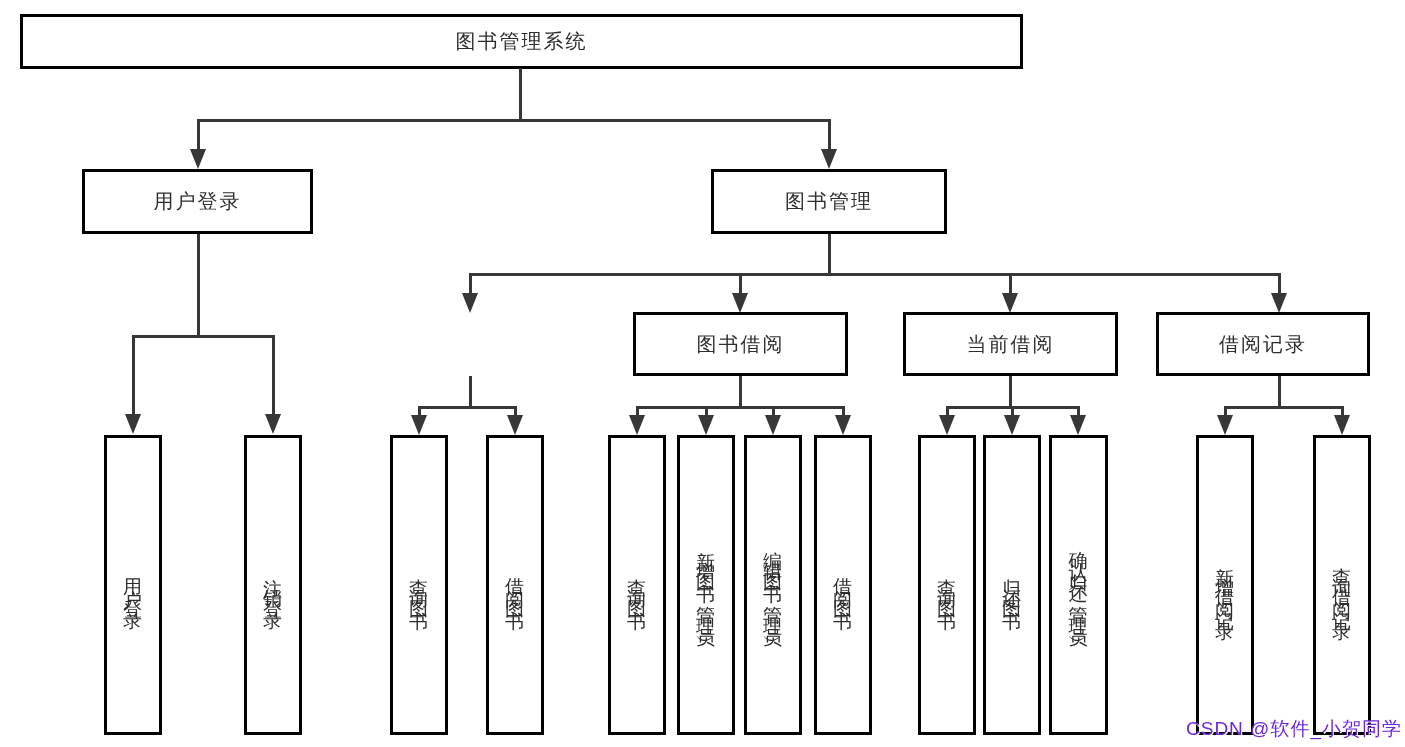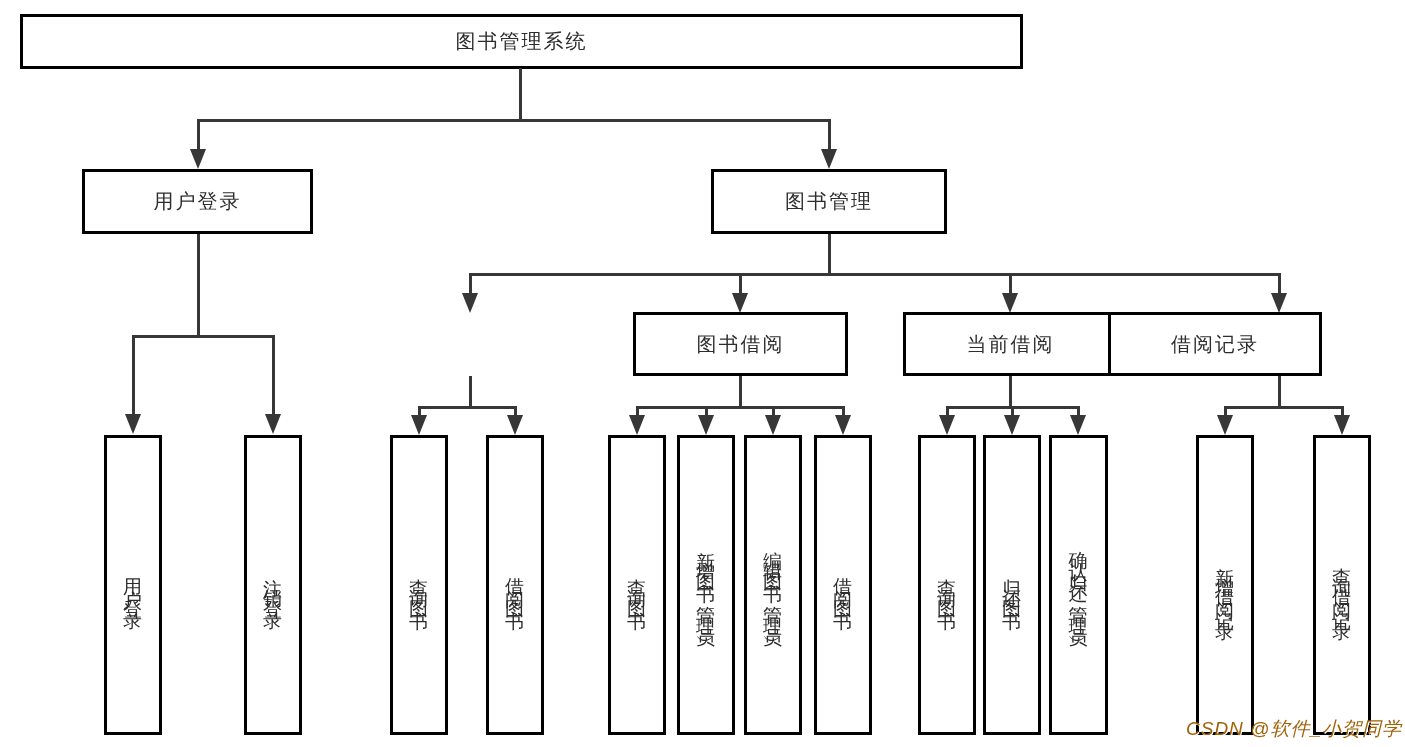--- a/index.html
+++ b/index.html
@@ -53,26 +53,25 @@
     height: 0;
     border-left: 8px solid transparent;
     border-right: 8px solid transparent;
     border-top: 20px solid #373737;
   }
   .watermark {
     position: absolute;
     left: 1186px;
     top: 716px;
     font-size: 19px;
-    color: #a16207;
+    color: #6d28d9;
     letter-spacing: 1px;
     white-space: nowrap;
     text-shadow: 1px 1px 0 #ffffff;
     z-index: 5;
-    font-style: italic;
   }
 </style>
 </head>
 <body>
 
 <div id="stage">
 
   <div class="box" style="left:20px; top:14px; width:1003px; height:55px;">
     <span class="hlabel">图书管理系统</span>
   </div>
@@ -108,21 +107,21 @@
   <div class="arw" style="left:1002px; top:293px;"></div>
   <div class="v" style="left:1278px; top:273px; height:24px;"></div>
   <div class="arw" style="left:1271px; top:293px;"></div>
 
   <div class="box" style="left:903px; top:312px; width:215px; height:64px;">
     <span class="hlabel">当前借阅</span>
   </div>
   <div class="box" style="left:633px; top:312px; width:215px; height:64px;">
     <span class="hlabel">图书借阅</span>
   </div>
-  <div class="box" style="left:1108px; top:312px; width:214px; height:64px;">
+  <div class="box" style="left:1156px; top:312px; width:214px; height:64px;">
     <span class="hlabel">借阅记录</span>
   </div>
 
   <div class="v" style="left:469px; top:376px; height:32px;"></div>
   <div class="h" style="left:418px; top:406px; width:99px;"></div>
   <div class="v" style="left:418px; top:406px; height:12px;"></div>
   <div class="arw" style="left:411px; top:415px;"></div>
   <div class="v" style="left:514px; top:406px; height:12px;"></div>
   <div class="arw" style="left:507px; top:415px;"></div>
 

